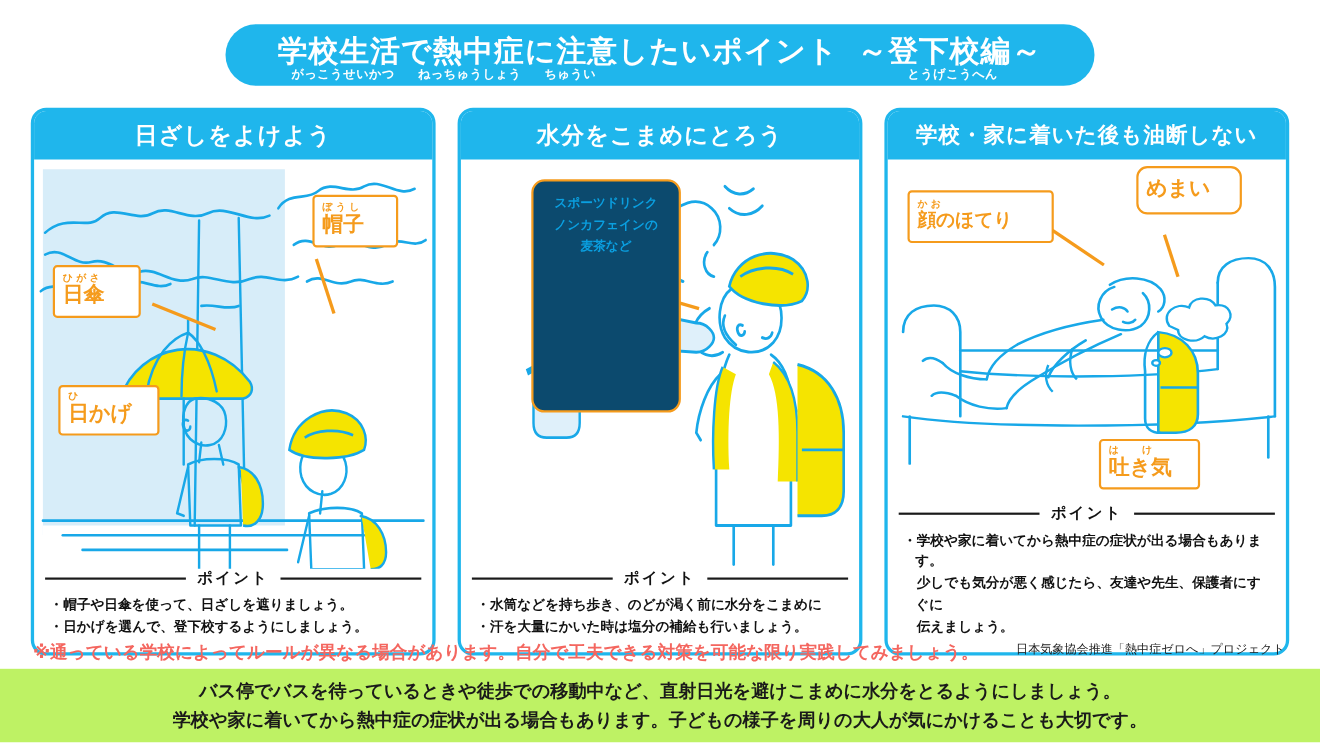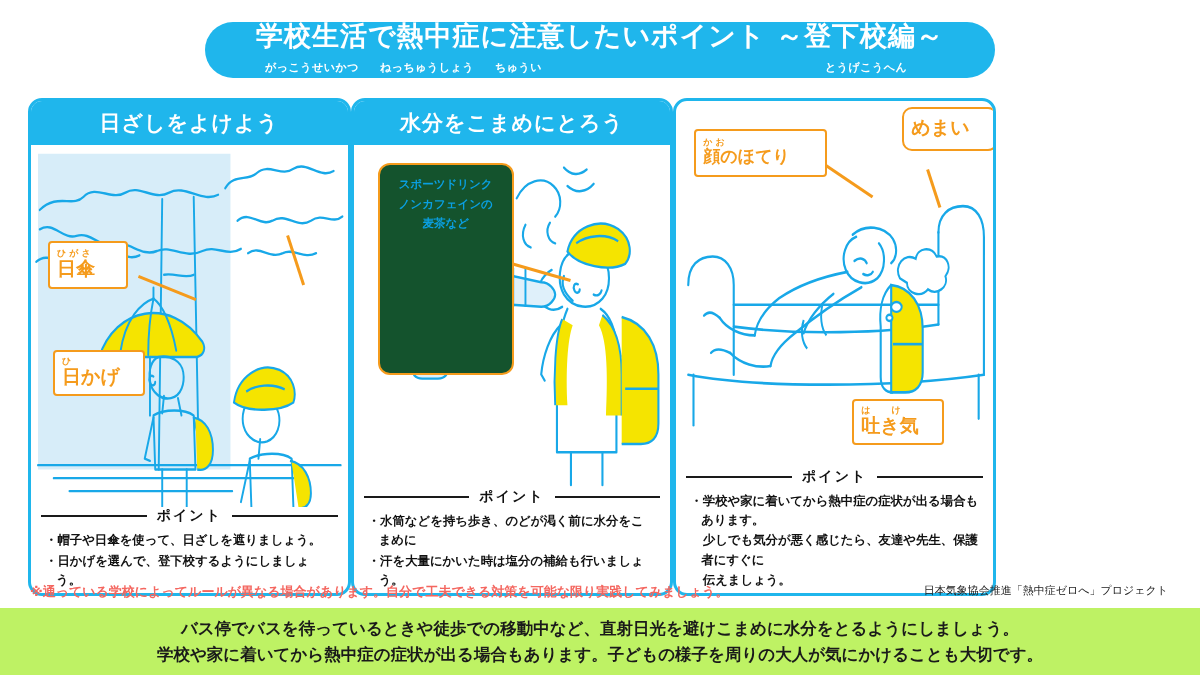--- a/index.html
+++ b/index.html
@@ -10,39 +10,39 @@
     overflow:hidden;position:relative;
   }
   .page{position:relative;width:1200px;height:675px;}
 
   
   .title-wrap{position:absolute;left:205px;top:22px;width:790px;height:56px;}
   .title-pill{
     width:100%;height:100%;
     background:#1fb6ec;
     border-radius:28px;
-    display:flex;align-items:flex-start;justify-content:center;
-    box-sizing:border-box;padding-bottom:2px;
+    display:flex;align-items:center;justify-content:center;
+    box-sizing:border-box;padding-bottom:2px;font-family:Liberation Mono, monospace;
   }
   .title-text{
     color:#ffffff;font-size:27px;font-weight:bold;letter-spacing:1px;
     white-space:nowrap;line-height:1.05;
   }
   .title-ruby{
     position:absolute;color:#ffffff;font-size:11px;font-weight:bold;white-space:nowrap;
     letter-spacing:0.5px;
     margin-top:34px;
   }
   #ruby-gakkou{left:60px;top:4px;}
   #ruby-necchu{left:175px;top:4px;}
   #ruby-chui{left:290px;top:4px;}
   #ruby-touge{left:620px;top:4px;}
 
   
-  .panels{position:absolute;left:28px;top:98px;width:968px;height:498px;
+  .panels{position:absolute;left:28px;top:98px;width:1144px;height:498px;
           display:flex;justify-content:space-between;}
   .panel{
     width:368px;height:100%;
     border:3px solid #1fb6ec;border-radius:14px;
     box-sizing:border-box;background:#fff;
     position:relative;overflow:hidden;
     display:flex;flex-direction:column;
   }
   .panel-head{
     background:#1fb6ec;color:#fff;
@@ -50,21 +50,21 @@
     display:flex;align-items:center;justify-content:center;
     font-size:21px;font-weight:bold;letter-spacing:1px;
     border-radius:8px 8px 0 0;
     margin:-1px -1px 0 -1px;
   }
   .panel-head.small{font-size:19.5px;}
   .panel-art{position:relative;flex:1 1 auto;}
   .panel-art svg{position:absolute;left:0;top:0;width:100%;height:100%;}
 
   
-  .point-block{flex:0 0 auto;padding:0 10px 0 10px;}
+  .point-block{flex:0 0 auto;padding:0 10px 10px 10px;}
   .point-hdr{
     display:flex;align-items:center;justify-content:center;gap:10px;
     margin-bottom:5px;
   }
   .point-hdr .rule{flex:1 1 auto;height:2px;background:#1a1a1a;}
   .point-hdr .lbl{font-size:14px;font-weight:bold;color:#111;letter-spacing:2px;}
   .point-list{margin:4px;padding:0;list-style:none;}
   .point-list li{
     font-size:12.4px;color:#111;font-weight:bold;line-height:1.55;
     text-indent:-11px;padding-left:11px;margin-bottom:1px;
@@ -76,32 +76,32 @@
     border-radius:4px;box-sizing:border-box;
     display:flex;flex-direction:column;justify-content:center;
     padding:2px 7px 4px 7px;
   }
   .callout .ruby{font-size:9px;color:#f59b1c;font-weight:bold;line-height:1;margin-bottom:1px;letter-spacing:3px;}
   .callout .main{font-size:19px;color:#f59b1c;font-weight:bold;line-height:1.05;white-space:nowrap;}
   .callout .main.sm{font-size:17px;}
   .callout.rounded{border-radius:10px;}
 
   .drink-note{
-    position:absolute;background:#14532d;border:2.5px solid #f59b1c;border-radius:12px;
-    box-sizing:border-box;text-align:center;padding:8px 6px 6px 6px;
+    position:absolute;background:#0c4a6e;border:2.5px solid #f59b1c;border-radius:12px;
+    box-sizing:border-box;text-align:center;padding:8px 6px 6px 6px;margin-left:40px;
   }
   .drink-note .t{font-size:11.5px;color:#0a9fe0;font-weight:bold;line-height:1.45;white-space:nowrap;}
 
   
   .leader{position:absolute;background:#f59b1c;transform-origin:0 0;height:2.5px;}
 
   
   .footnote{
     position:absolute;left:30px;top:583px;
-    font-size:13px;color:#f4665f;font-weight:bold;letter-spacing:0px;white-space:nowrap;
+    font-size:16px;color:#f4665f;font-weight:bold;letter-spacing:0px;white-space:nowrap;
   }
   .credit{
     position:absolute;right:32px;top:583px;
     font-size:11px;color:#222;white-space:nowrap;
   }
 
   
   .banner{
     position:absolute;left:0;top:608px;width:1200px;height:67px;
     background:#bef264;
@@ -204,20 +204,24 @@
             </g>
         </svg>
 
         <div class="leader" style="left:108px;top:130px;width:62px;transform:rotate(22deg);"></div>
         <div class="leader" style="left:258px;top:90px;width:52px;transform:rotate(72deg);"></div>
 
         <div class="callout" style="left:17px;top:96px;width:80px;height:48px;">
           <span class="ruby">ひがさ</span>
           <span class="main">日傘</span>
         </div>
+        <div class="callout" style="left:253px;top:32px;width:78px;height:48px;">
+          <span class="ruby">ぼうし</span>
+          <span class="main">帽子</span>
+        </div>
         <div class="callout" style="left:22px;top:205px;width:92px;height:46px;">
           <span class="ruby" style="margin-right:46px;">ひ</span>
           <span class="main">日かげ</span>
         </div>
       </div>
 
       <div class="point-block">
         <div class="point-hdr">
           <span class="rule"></span>
           <span class="lbl">ポイント</span>
@@ -315,20 +319,21 @@
           <span class="rule"></span>
         </div>
         <ul class="point-list">
           <li>・水筒などを持ち歩き、のどが渇く前に水分をこまめに</li>
           <li>・汗を大量にかいた時は塩分の補給も行いましょう。</li>
         </ul>
       </div>
     </div>
 
     <div class="panel">
+      <div class="panel-head small">学校・家に着いた後も油断しない</div>
 
       <div class="panel-art">
         <svg viewBox="0 0 362 335" preserveAspectRatio="none">
 
           <g fill="none" stroke="#18a8e8" stroke-width="2.4" stroke-linecap="round" stroke-linejoin="round">
             <path d="M14 168 C14 150 26 142 42 142 C56 142 66 152 66 168 L66 250"></path>
             <path d="M66 186 L300 186"></path>
             <path d="M300 120 C300 104 312 96 328 96 C344 96 352 108 352 124 L352 250"></path>
             <path d="M14 250 C90 262 250 262 352 250"></path>
             <path d="M20 250 L20 296"></path>
@@ -378,21 +383,21 @@
         <div class="leader" style="left:146px;top:60px;width:62px;transform:rotate(34deg);"></div>
         <div class="leader" style="left:253px;top:68px;width:40px;transform:rotate(72deg);"></div>
 
         <div class="callout" style="left:18px;top:28px;width:133px;height:48px;">
           <span class="ruby" style="">かお</span>
           <span class="main sm">顔のほてり</span>
         </div>
         <div class="callout rounded" style="left:226px;top:6px;width:96px;height:44px;">
           <span class="main">めまい</span>
         </div>
-        <div class="callout" style="left:176px;top:254px;width:92px;height:46px;margin-top:44px;">
+        <div class="callout" style="left:192px;top:254px;width:92px;height:46px;">
           <span class="ruby" style="letter-spacing:1px;">は　　け</span>
           <span class="main">吐き気</span>
         </div>
       </div>
 
       <div class="point-block">
         <div class="point-hdr">
           <span class="rule"></span>
           <span class="lbl">ポイント</span>
           <span class="rule"></span>

